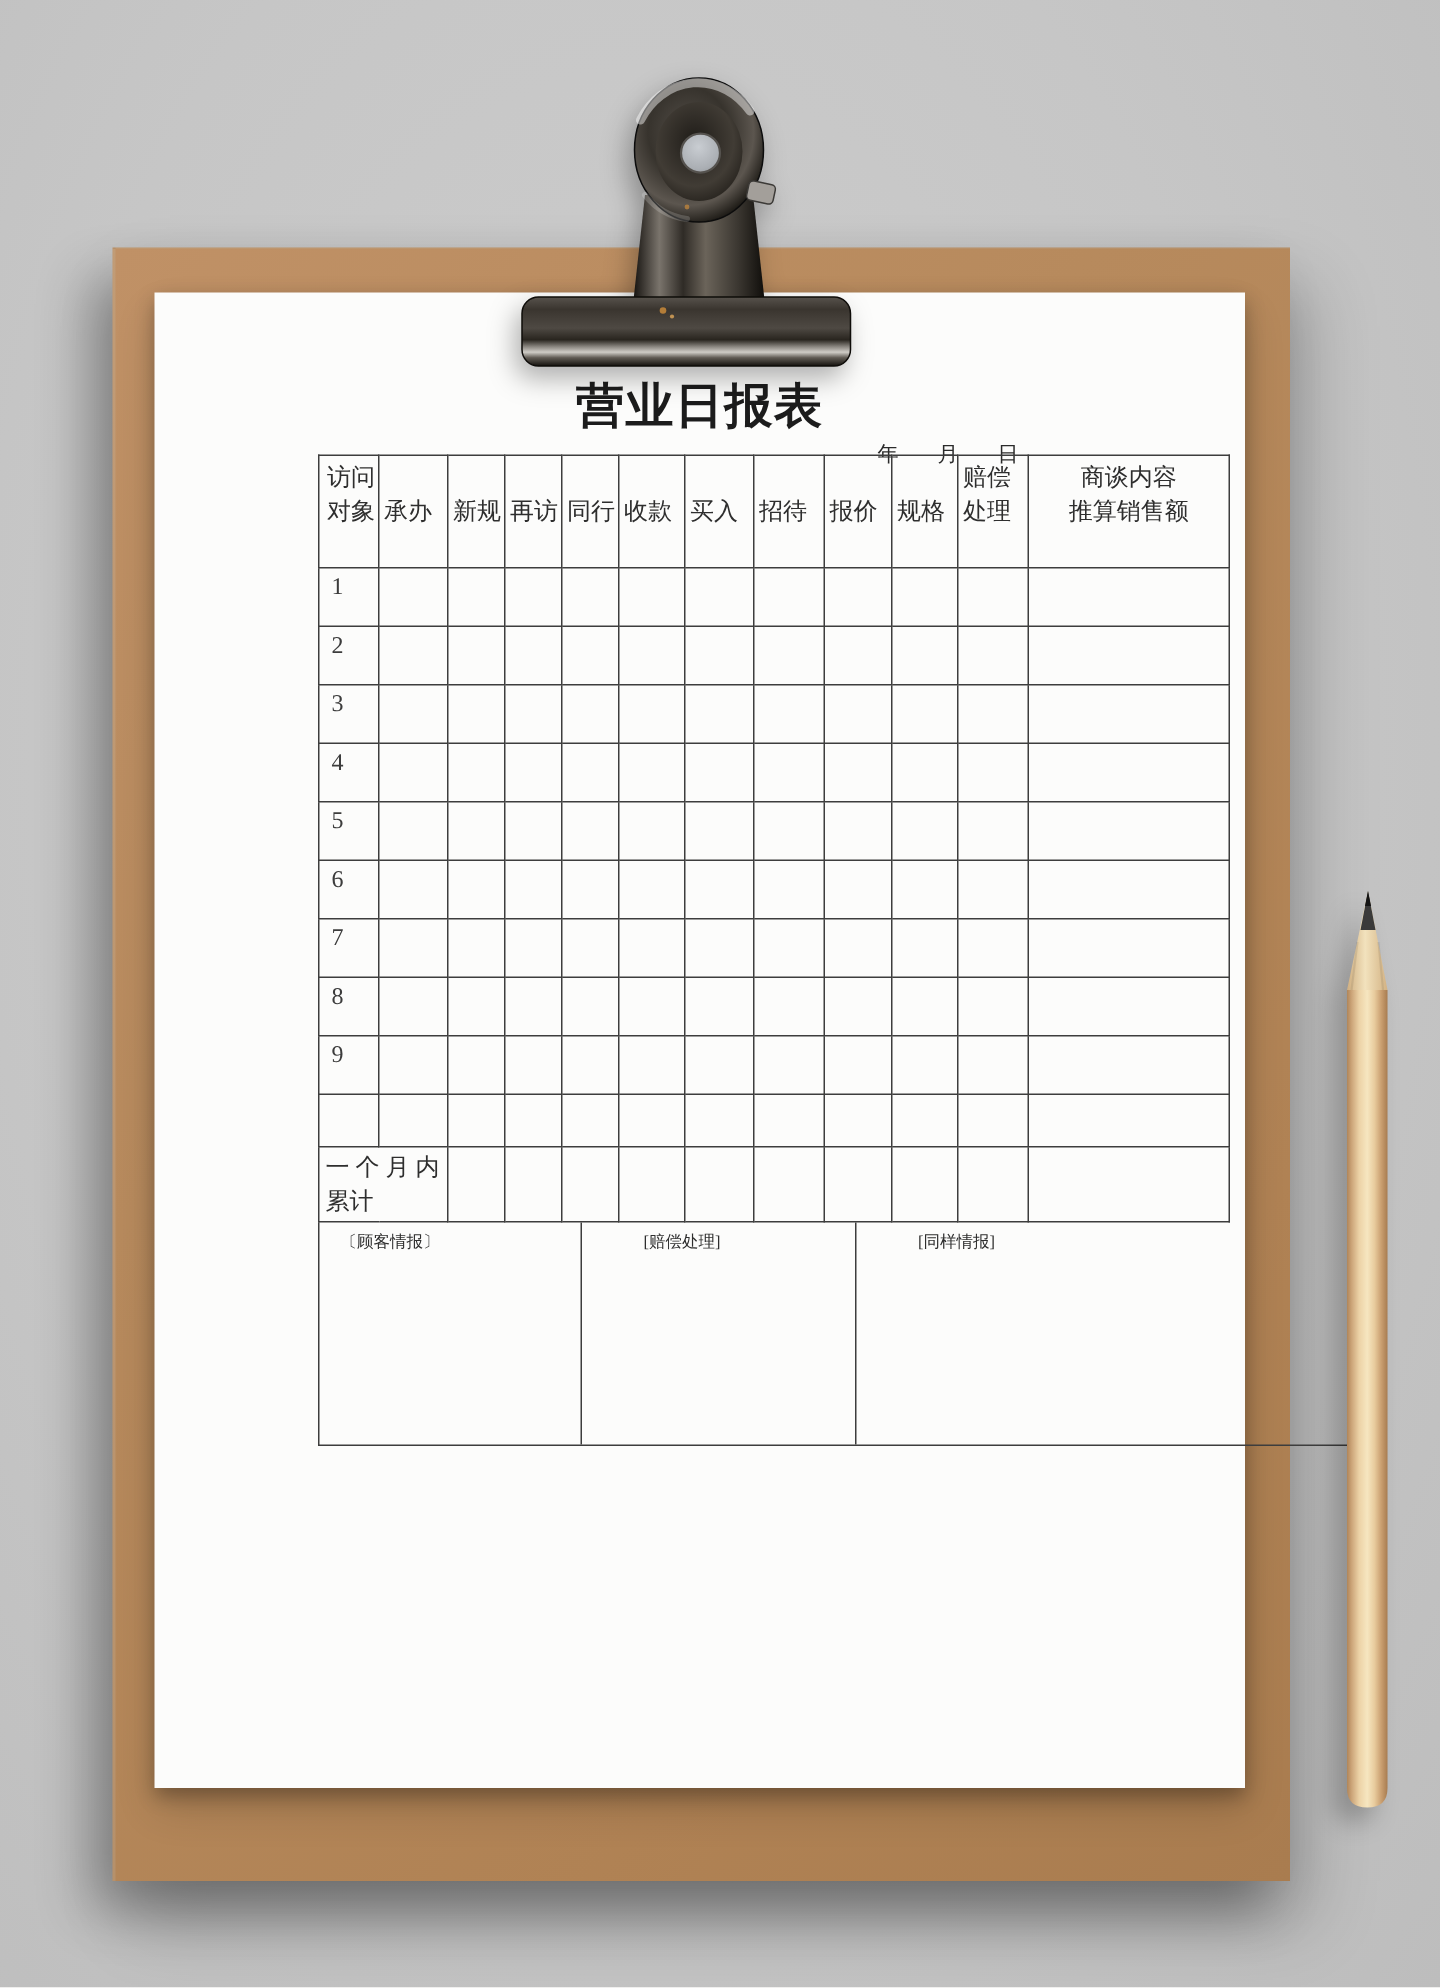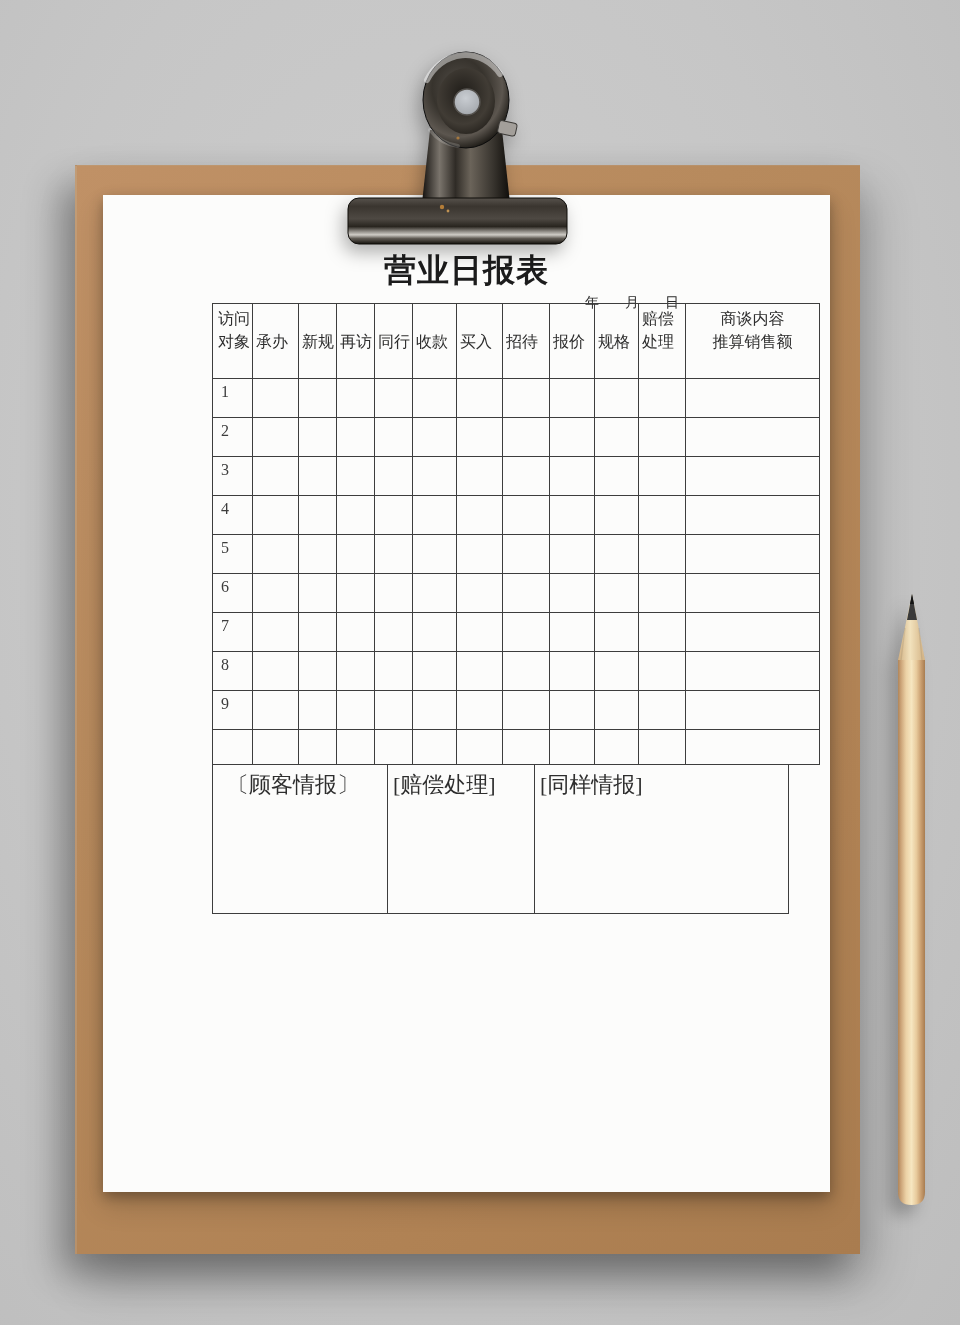--- a/index.html
+++ b/index.html
@@ -29,22 +29,22 @@
   th.c-wide .hl{text-align:center;padding-left:0;}
   th.c-first .hl{padding-left:5px;}
   th{padding-top:3px !important;}
   tr.data-row{height:39px;}
   td.rownum{padding:4px 0 0 8px !important;color:#3c3c3c;}
   tr.spacer-row{height:35px;}
   tr.total-row{height:50px;}
   td.total-label{padding:2px 2px 0 4px !important;line-height:23px;}
   td.total-label .tl1{display:block;white-space:nowrap;}
   td.total-label .tl2{display:block;}
-  .boxes-row{display:flex;width:577px;height:149px;box-sizing:border-box;
-    border:1px solid #3d3d3d;border-top:none;font-size:22px;}
+  .boxes-row{display:flex;width:705px;height:149px;box-sizing:border-box;
+    border:1px solid #3d3d3d;border-top:none;font-size:11px;gap:36px;}
   .boxes-row .box{box-sizing:border-box;padding:5px 0 0 5px;}
   .box.b1{width:175px;border-right:1px solid #3d3d3d;padding-left:14px;}
   .box.b2{width:147px;border-right:1px solid #3d3d3d;}
   .box.b3{flex:1;}
   .goal-box{width:607px;height:101px;box-sizing:border-box;
     border:1px solid #3d3d3d;border-top:none;padding:7px 0 0 15px;font-size:17px;}
   .clip-svg{position:absolute;left:330px;top:38px;
     filter:drop-shadow(-4px 8px 9px rgba(0,0,0,.30));}
   .pencil-svg{position:absolute;left:880px;top:578px;
     filter:drop-shadow(-9px 10px 8px rgba(0,0,0,.24));}
@@ -259,20 +259,36 @@
               <td></td>
               <td></td>
               <td></td>
             </tr>
           </tbody>
         <tbody>
           <tr class="spacer-row">
             <td></td>
               <td></td>
               <td></td>
+              <td></td>
+              <td></td>
+              <td></td>
+              <td></td>
+              <td></td>
+              <td></td>
+              <td></td>
+              <td></td>
+              <td></td>
+          </tr>
+          <tr class="total-row">
+            <td class="total-label" colspan="2">
+              <span class="tl1">一 个 月 内</span>
+              <span class="tl2">累计</span>
+            </td>
+            <td></td>
               <td></td>
               <td></td>
               <td></td>
               <td></td>
               <td></td>
               <td></td>
               <td></td>
               <td></td>
               <td></td>
           </tr>

